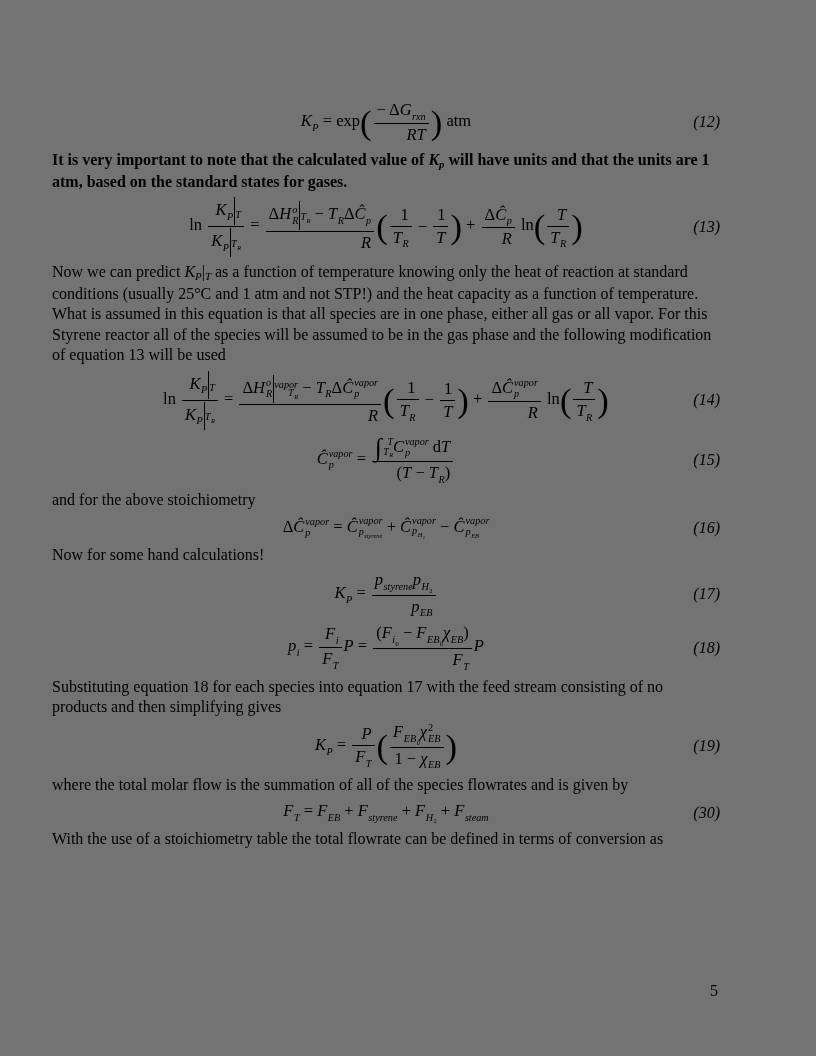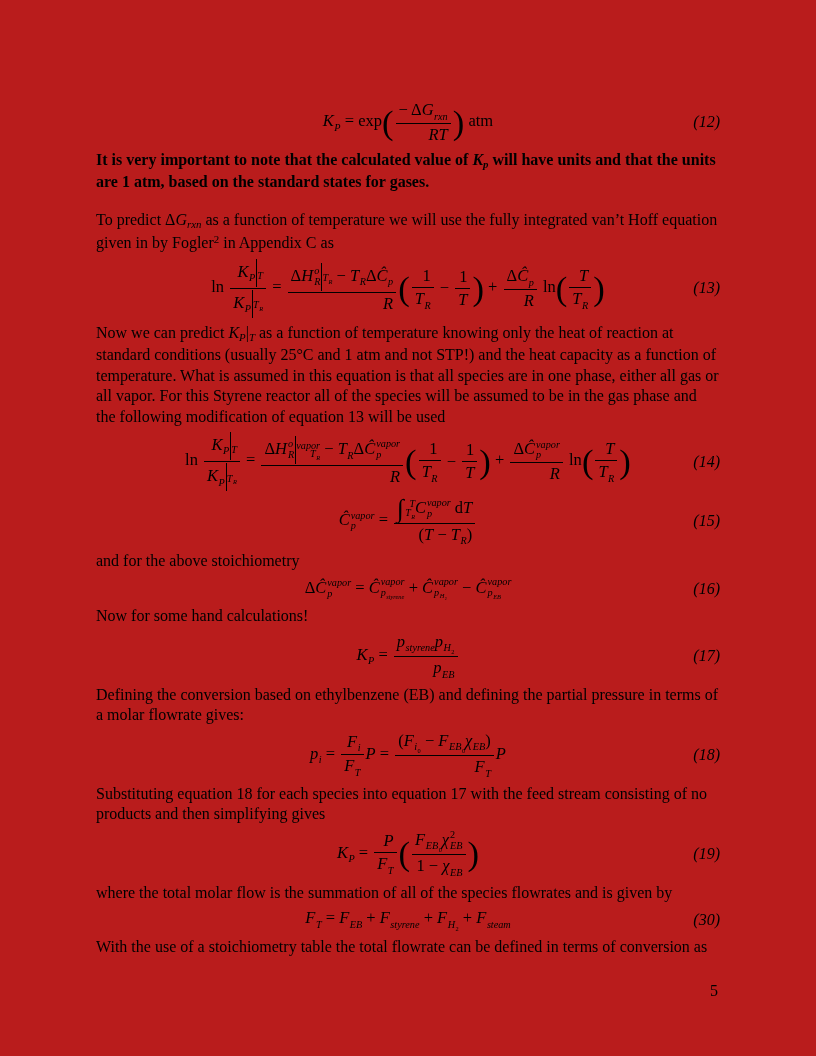--- a/index.html
+++ b/index.html
@@ -1,21 +1,21 @@
 <!DOCTYPE html>
 <html><head>
 <meta charset="utf-8">
 <style>
   html,body{margin:0;padding:0;background:#e8e8e8;}
   .page{
     position:relative;
     width:816px;height:1056px;
-    background:#b91c1c;
+    background:#737373;
     box-sizing:border-box;
-    padding:95px 96px 0 96px;
+    padding:95px 96px 0 52px;
     font-family:"Liberation Serif","DejaVu Serif",serif;
     color:#000;
     overflow:hidden;
   }
   p.para{margin:0;font-size:16px;line-height:1.28;}
   .gap-lg{margin-top:18px !important;}
   .gap-sm{margin-top:3px !important;}
   
   .ri{font-style:italic;}
   .rb{font-weight:700;font-family:Liberation Serif, serif;}
@@ -61,21 +61,20 @@
               <span class="den"><span class="it">RT</span></span>
             </span>
           </span>
           <span class="pglyph">)</span>
         </span><span class="rm"> atm</span></span>
     <span class="eqnum">(12)</span>
   </div>
 
   <p class="para gap-sm"><span class="rb">It is very important to note that the calculated value of </span><span class="rb ri">K</span><span class="rb ri rsub">p</span><span class="rb"> will have units and that the units are 1 atm, based on the standard states for gases.</span></p>
 
-  <p class="para gap-lg"><span>To predict  Δ</span><span class="ri">G</span><span class="ri rsub">rxn</span><span> as a function of temperature we will use the fully integrated van’t Hoff equation given in by Fogler</span><span class="rsup">2</span><span> in Appendix C as</span></p>
 
   <div class="eqrow">
     <span class="eqinner"><span class="rm">ln </span><span class="fr">
           <span class="num"><span class="it">K</span><span class="sb"><span class="it">P</span></span><span class="bargrp">
               <span class="vbar"></span>
               <span class="barss">
                 <span class="ssr"></span>
                 <span class="ssr"><span class="it">T</span></span>
               </span>
             </span></span>
@@ -238,21 +237,20 @@
 
 
   <div class="eqrow">
     <span class="eqinner"><span class="it">K</span><span class="sb"><span class="it">P</span></span><span class="rm"> = </span><span class="fr">
           <span class="num"><span class="it">p</span><span class="sb"><span class="it">styrene</span></span><span class="it">p</span><span class="sb"><span class="it">H</span><span class="sb"><span class="rm">2</span></span></span></span>
           <span class="den"><span class="it">p</span><span class="sb"><span class="it">EB</span></span></span>
         </span></span>
     <span class="eqnum">(17)</span>
   </div>
 
-  <p class="para gap-sm"><span>Defining the conversion based on ethylbenzene (EB) and defining the partial pressure in terms of a molar flowrate gives:</span></p>
 
   <div class="eqrow">
     <span class="eqinner"><span class="it">p</span><span class="sb"><span class="it">i</span></span><span class="rm"> = </span><span class="fr">
           <span class="num"><span class="it">F</span><span class="sb"><span class="it">i</span></span></span>
           <span class="den"><span class="it">F</span><span class="sb"><span class="it">T</span></span></span>
         </span><span class="it">P</span><span class="rm"> = </span><span class="fr">
           <span class="num"><span class="rm">(</span><span class="it">F</span><span class="sb"><span class="it">i</span><span class="sb"><span class="rm">0</span></span></span><span class="rm"> − </span><span class="it">F</span><span class="sb"><span class="it">EB</span><span class="sb"><span class="rm">0</span></span></span><span class="it">χ</span><span class="sb"><span class="it">EB</span></span><span class="rm">)</span></span>
           <span class="den"><span class="it">F</span><span class="sb"><span class="it">T</span></span></span>
         </span><span class="it">P</span></span>
     <span class="eqnum">(18)</span>

